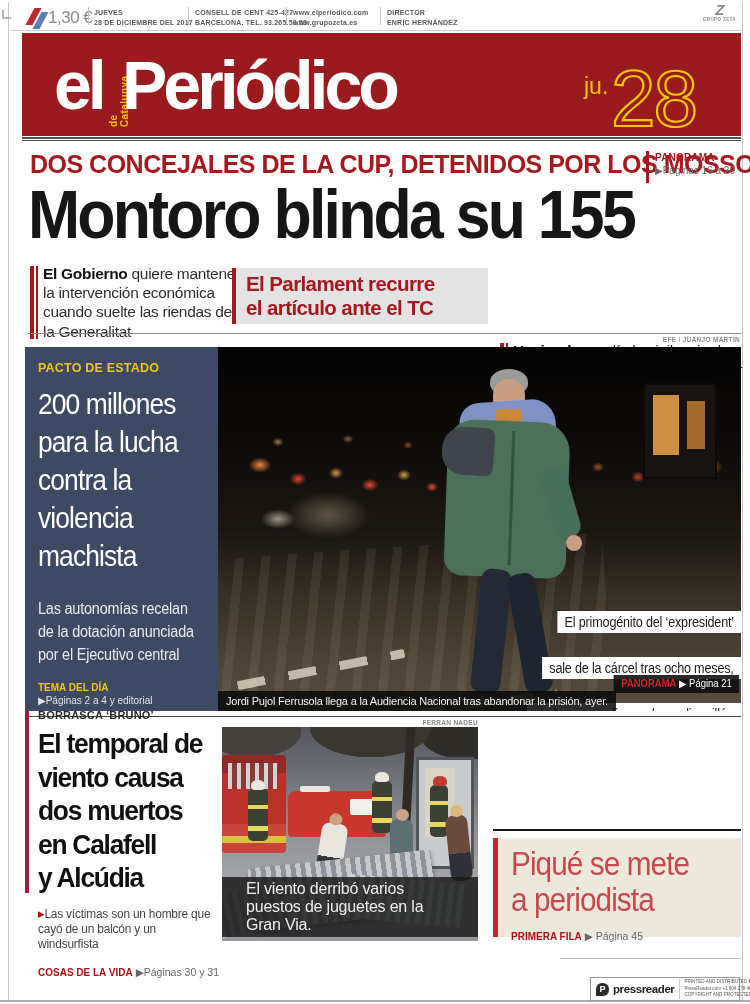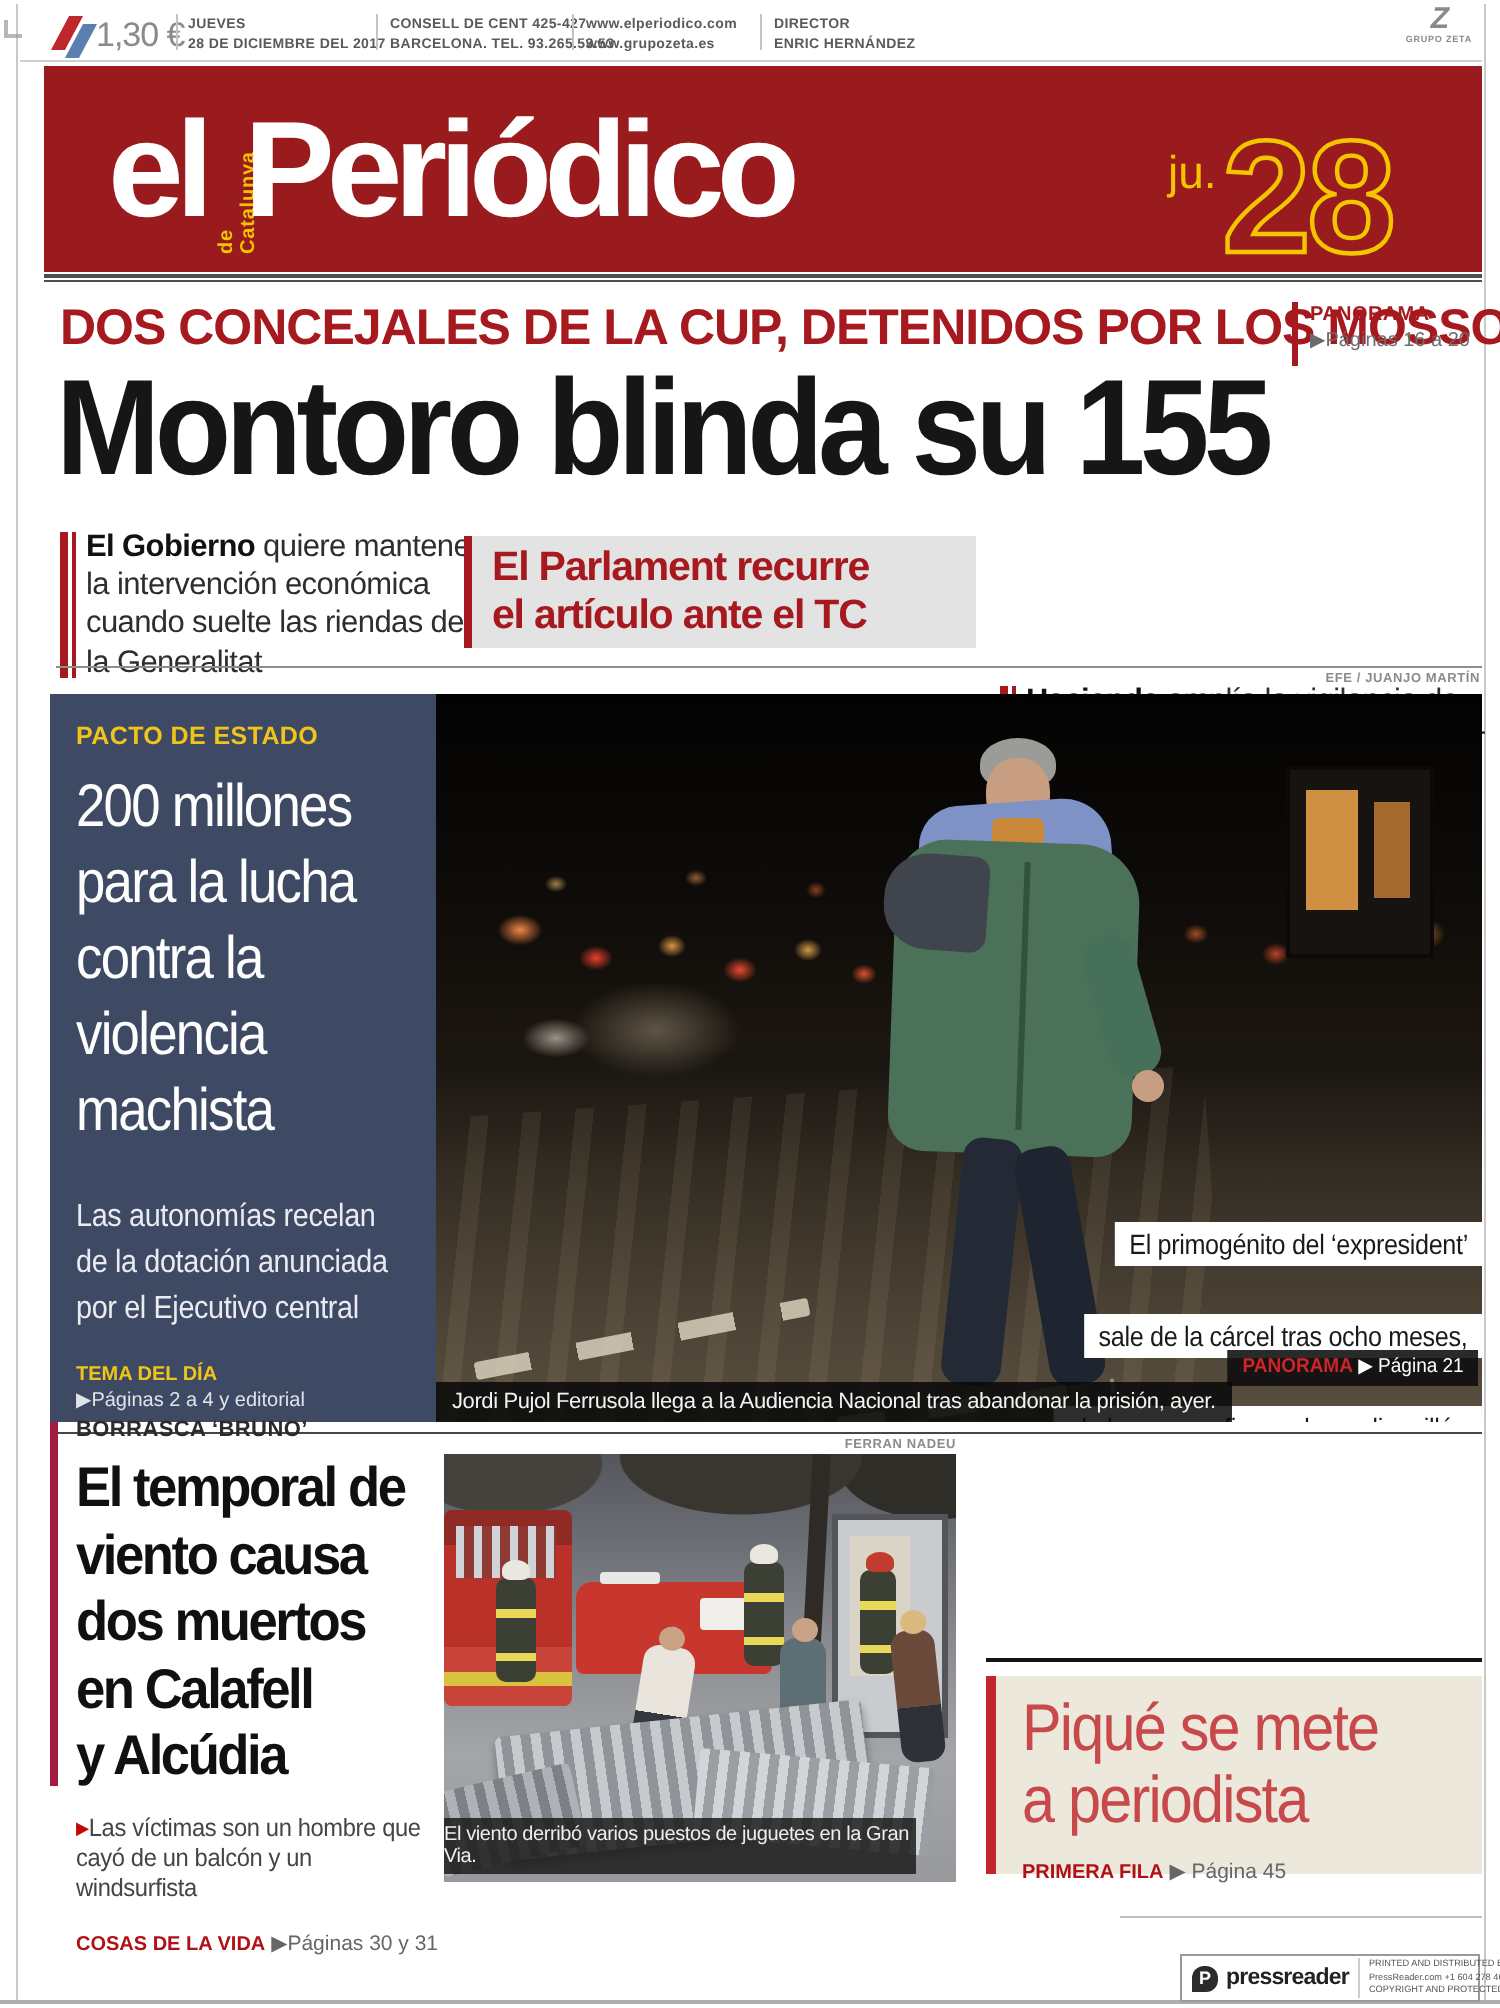--- a/index.html
+++ b/index.html
@@ -25,21 +25,21 @@
   
   .masthead{left:22px;top:33px;width:719px;height:103px;background:#9a1b1e;}
   .m-el,.m-per{position:absolute;top:18px;color:#fff;font-size:68px;font-weight:bold;letter-spacing:-4px;line-height:1;}
   .m-el{left:32px;}
   .m-per{left:100px;}
   .m-vert{position:absolute;left:86px;top:30px;height:64px;writing-mode:vertical-rl;transform:rotate(180deg);
           font-size:10px;font-weight:bold;color:#f2c500;letter-spacing:0.4px;}
   .m-tag{position:absolute;left:132px;top:112px;width:185px;text-align:left;color:#fff;
          font-size:11px;font-weight:bold;letter-spacing:0.6px;}
   .m-ju{position:absolute;left:562px;top:42px;color:#f2c500;font-size:23px;line-height:1;}
-  .m-num{position:absolute;left:589px;top:26px;color:#f2c500;font-size:80px;line-height:1;letter-spacing:-2px;font-weight:700;}
+  .m-num{position:absolute;left:589px;top:26px;color:#f2c500;font-size:80px;line-height:1;letter-spacing:-2px;font-weight:400;}
   @supports (-webkit-text-stroke:2px #f2c500){
     .m-num{color:transparent;-webkit-text-stroke:2.2px #f2c500;}
   }
   .double-rule{left:22px;top:137px;width:719px;height:4px;border-top:2px solid #4f4f4f;border-bottom:1px solid #4f4f4f;box-sizing:border-box;}
   
   .kicker{left:30px;top:150px;font-size:25px;font-weight:bold;color:#a6191f;letter-spacing:-0.5px;white-space:nowrap;}
   .kref-bar{left:646px;top:151px;width:3px;height:32px;background:#a6191f;}
   .kref{left:655px;top:152px;line-height:1.25;}
   .kref .sec{font-size:10px;font-weight:bold;color:#a6191f;letter-spacing:0.2px;}
   .kref .pg{font-size:10px;color:#6b6b6b;}
@@ -174,21 +174,21 @@
   .pp.p2{left:168px;top:92px;width:23px;height:58px;background:linear-gradient(#5d6f75 0 60%,#3a3f46 60%);}
   .pp.p3{left:226px;top:88px;width:22px;height:66px;transform:rotate(-6deg);
      background:linear-gradient(#6b4a3c 0 58%,#2e3138 58%);}
   .pp.p3::before{background:#d9b97e;}
   .sheet1{left:28px;top:132px;width:184px;height:62px;border-radius:3px;transform:rotate(-6deg);
      background:repeating-linear-gradient(88deg,#c7cacd 0 5px,#90949a 5px 10px);box-shadow:0 3px 5px rgba(0,0,0,.35);}
   .sheet2{left:126px;top:152px;width:118px;height:44px;border-radius:3px;transform:rotate(5deg);
      background:repeating-linear-gradient(92deg,#d2d5d8 0 5px,#9b9fa4 5px 10px);}
   .sheet3{left:-6px;top:162px;width:74px;height:42px;border-radius:3px;transform:rotate(-13deg);
      background:repeating-linear-gradient(90deg,#aeb1b5 0 5px,#7d8084 5px 10px);}
-  .gv-cap{left:0;bottom:4px;background:rgba(28,28,28,.85);color:#eee;font-size:10px;padding:3px 0;
+  .gv-cap{left:0;bottom:4px;background:rgba(28,28,28,.85);color:#eee;font-size:16px;padding:3px 24px;
      letter-spacing:-0.2px;max-width:236px;position:absolute;}
   
   .parkbox{left:493px;top:727px;width:248px;height:95px;background:#ece8db;border-left:5px solid #7e1533;box-sizing:border-box;
      padding:7px 0 0 13px;}
   .pk-hl{font-size:25px;font-weight:bold;color:#121212;line-height:28px;letter-spacing:-0.8px;
      transform:scaleX(.93);transform-origin:left top;white-space:nowrap;}
   .pk-hl sup{font-size:14px;}
   .parkbox .secline{margin-top:4px;}
   .black-rule{left:493px;top:829px;width:248px;height:2px;background:#151515;}
   .piquebox{left:493px;top:838px;width:248px;height:99px;background:#ece8db;border-left:5px solid #c2262c;box-sizing:border-box;

